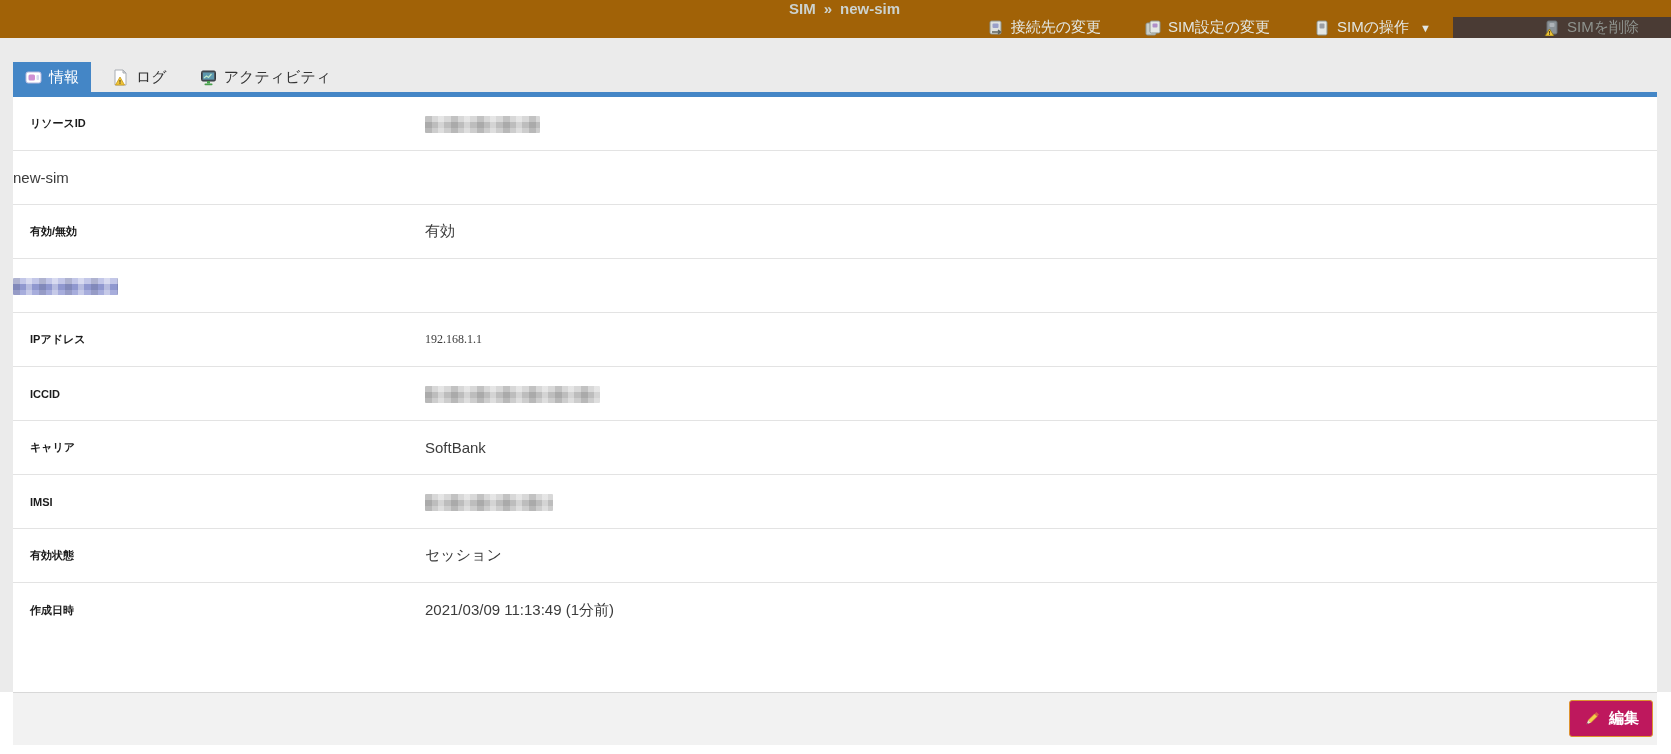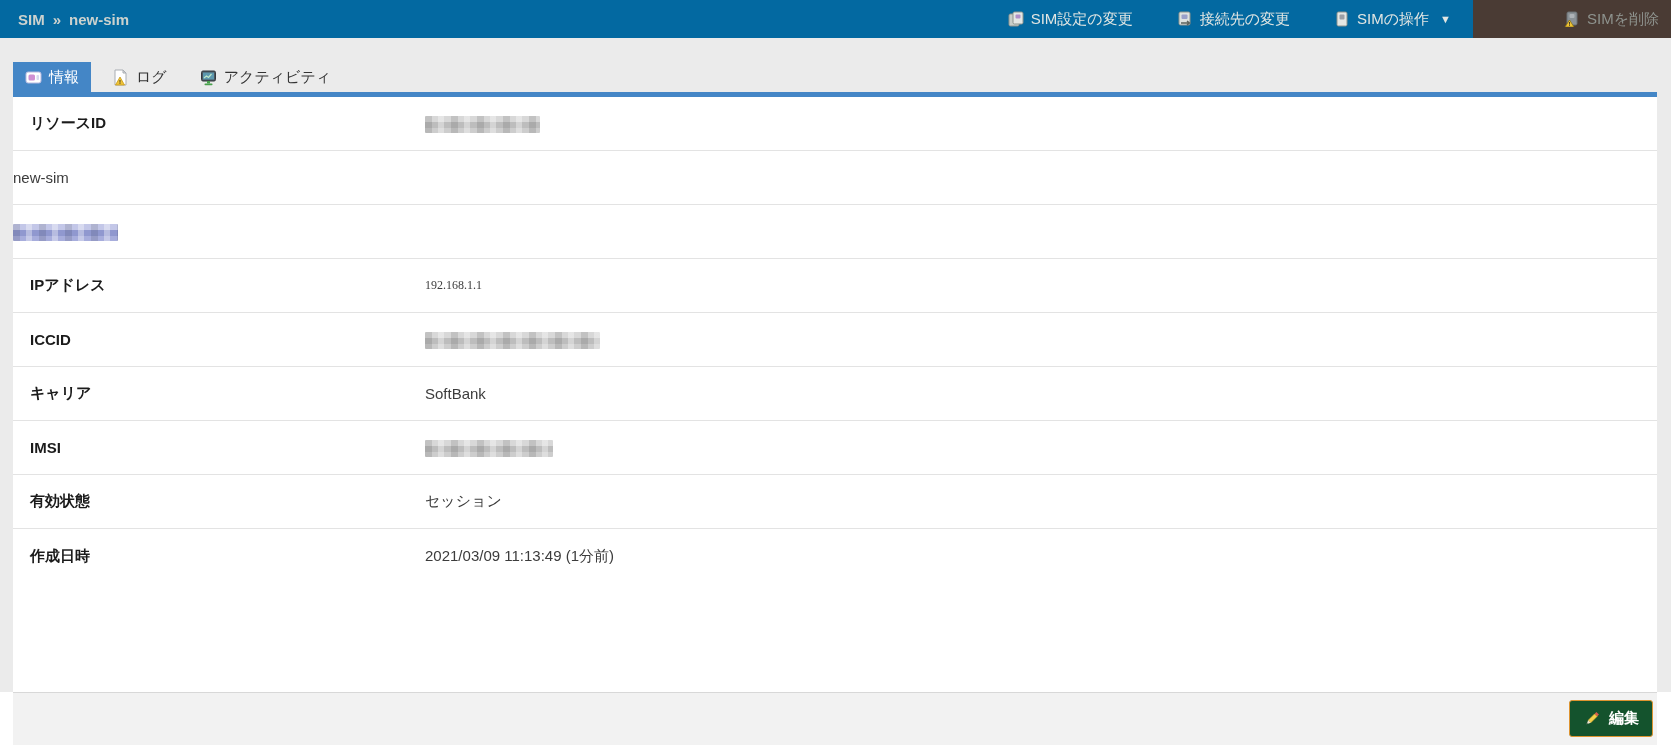--- a/index.html
+++ b/index.html
@@ -2,92 +2,92 @@
 <html><head>
 <meta charset="utf-8">
 <style>
   * { margin:0; padding:0; box-sizing:border-box; }
   html,body { width:1671px; height:754px; background:#ffffff; overflow:hidden;
               font-family:"Liberation Sans","DejaVu Sans",sans-serif; }
   .page { position:relative; width:1671px; height:754px; }
 
   
   .topbar { position:absolute; top:0; left:0; width:100%; height:38px;
-            background:#0369a1; display:flex; align-items:center; }
+            background:#a16207; display:flex; align-items:center;flex-direction:column; }
   .breadcrumb { margin-left:18px; font-size:15px; font-weight:bold; color:#ccd2ce;
                 display:flex; gap:8px; align-items:center; }
   .topbar-actions { margin-left:auto; display:flex; align-items:stretch; height:38px; }
   .topbar-btn { display:flex; align-items:center; gap:7px; padding:0 22px;
                 font-size:15px; color:#e2e6e3; cursor:pointer; white-space:nowrap; }
   .topbar-btn .caret { font-size:11px; color:#e2e6e3; margin-left:4px; }
   .topbar-btn.disabled { background:#4a3b34; color:#8e938e; cursor:default;
-                         padding-left:91px; padding-right:12px; }
+                         padding-left:91px; padding-right:32px; }
   .ticon { width:16px; height:16px; flex:0 0 auto; }
 
   
   .band { position:absolute; top:38px; left:0; width:100%; height:654px; background:#ebebeb; }
 
   
   .tabs { position:absolute; top:62px; left:13px; height:30px; display:flex; gap:9px; }
   .tab { display:flex; align-items:center; gap:7px; padding:12px 12px; height:30px;
          font-size:15px; color:#333; cursor:pointer; }
   .tab.active { background:#4486c6; color:#ffffff; }
   .tab .ticon { width:17px; height:17px; }
 
   
   .card { position:absolute; top:92px; left:13px; width:1644px; height:600px;
           background:#ffffff; border-top:5px solid #4486c6; }
   .irow { display:flex; align-items:center; height:54px; border-bottom:1px solid #e3e3e3; }
   .irow:last-child { border-bottom:none; }
-  .irow-label { width:412px; padding-left:17px; font-size:15px; font-weight:bold; color:#1b1b1b; }
+  .irow-label { width:412px; padding-left:17px; font-size:11px; font-weight:bold; color:#1b1b1b; }
   .irow-value { font-size:15px; color:#3c3c3c; }
   .irow-value.serif { font-family:"Liberation Serif","DejaVu Serif",serif; font-size:12px; }
   .mask { display:inline-block; height:17px; border-radius:1px; vertical-align:middle;
           background-image:
             repeating-linear-gradient(90deg, rgba(0,0,0,0.10) 0 7px, rgba(0,0,0,0) 7px 13px, rgba(255,255,255,0.35) 13px 19px, rgba(0,0,0,0) 19px 26px),
             repeating-linear-gradient(0deg, #cdcdcd 0 5px, #bdbdbd 5px 11px, #d8d8d8 11px 17px); }
   .mask.link { background-image:
             repeating-linear-gradient(90deg, rgba(0,0,0,0.10) 0 7px, rgba(0,0,0,0) 7px 13px, rgba(255,255,255,0.35) 13px 19px, rgba(0,0,0,0) 19px 26px),
             repeating-linear-gradient(0deg, #a7addc 0 5px, #9098cf 5px 11px, #c3c7e8 11px 17px); }
 
   
   .footer { position:absolute; top:692px; left:13px; width:1644px; height:53px;
             background:#f2f2f2; border-top:1px solid #d8d8d8; }
   .edit-btn { position:absolute; top:7px; right:4px; height:37px; padding:0 13px;
-              background:#14532d; border:1px solid #de9430; border-radius:3px;
+              background:#be185d; border:1px solid #de9430; border-radius:3px;
               display:flex; align-items:center; gap:8px; cursor:pointer; }
   .edit-btn span { color:#ffffff; font-size:15px; font-weight:bold; }
 </style>
 </head>
 <body>
 
 <div class="page">
 
   <div class="topbar">
     <div class="breadcrumb">
       <span>SIM</span>
       <span>»</span>
       <span>new-sim</span>
     </div>
     <div class="topbar-actions">
       <div class="topbar-btn">
         <svg class="ticon" viewBox="0 0 16 16">
+          <rect x="2" y="1" width="11" height="13" rx="1.5" fill="#dfe2df" stroke="#8d938d"></rect>
+          <rect x="4.5" y="3.5" width="6" height="4.5" rx="1" fill="#9aa0c9"></rect>
+          <path d="M4 12 h8 M10 10 l2.5 2 -2.5 2" stroke="#5d635d" fill="none" stroke-width="1.4"></path>
+        </svg>
+        <span>接続先の変更</span>
+      </div>
+      <div class="topbar-btn">
+        <svg class="ticon" viewBox="0 0 16 16">
           <rect x="1" y="3" width="10" height="12" rx="1.5" fill="#c9cec9" stroke="#8d938d"></rect>
           <rect x="5" y="1" width="10" height="12" rx="1.5" fill="#e4e7e4" stroke="#8d938d"></rect>
           <rect x="7.5" y="3.5" width="5" height="4" rx="1" fill="#b08fc9"></rect>
         </svg>
         <span>SIM設定の変更</span>
-      </div>
-      <div class="topbar-btn">
-        <svg class="ticon" viewBox="0 0 16 16">
-          <rect x="2" y="1" width="11" height="13" rx="1.5" fill="#dfe2df" stroke="#8d938d"></rect>
-          <rect x="4.5" y="3.5" width="6" height="4.5" rx="1" fill="#9aa0c9"></rect>
-          <path d="M4 12 h8 M10 10 l2.5 2 -2.5 2" stroke="#5d635d" fill="none" stroke-width="1.4"></path>
-        </svg>
-        <span>接続先の変更</span>
       </div>
       <div class="topbar-btn">
         <svg class="ticon" viewBox="0 0 16 16">
           <rect x="3" y="1" width="10" height="14" rx="1.5" fill="#e4e7e4" stroke="#8d938d"></rect>
           <rect x="5.5" y="3.5" width="5" height="5" rx="1" fill="#9b9fa5"></rect>
         </svg>
         <span>SIMの操作</span>
         <span class="caret">▼</span>
       </div>
       <div class="topbar-btn disabled">
@@ -137,20 +137,24 @@
   <div class="card">
   <div class="irow">
     <div class="irow-label">リソースID</div>
     <div class="irow-value"><span class="mask" style="width: 115px;"></span></div>
   </div>
 
   <div class="irow">
     <div class="irow-value">new-sim</div>
   </div>
 
+  <div class="irow">
+    <div class="irow-label">有効/無効</div>
+    <div class="irow-value">有効</div>
+  </div>
 
   <div class="irow">
     <div class="irow-value"><span class="mask link" style="width: 105px;"></span></div>
   </div>
 
 
   <div class="irow">
     <div class="irow-label">IPアドレス</div>
     <div class="irow-value serif">192.168.1.1</div>
   </div>

